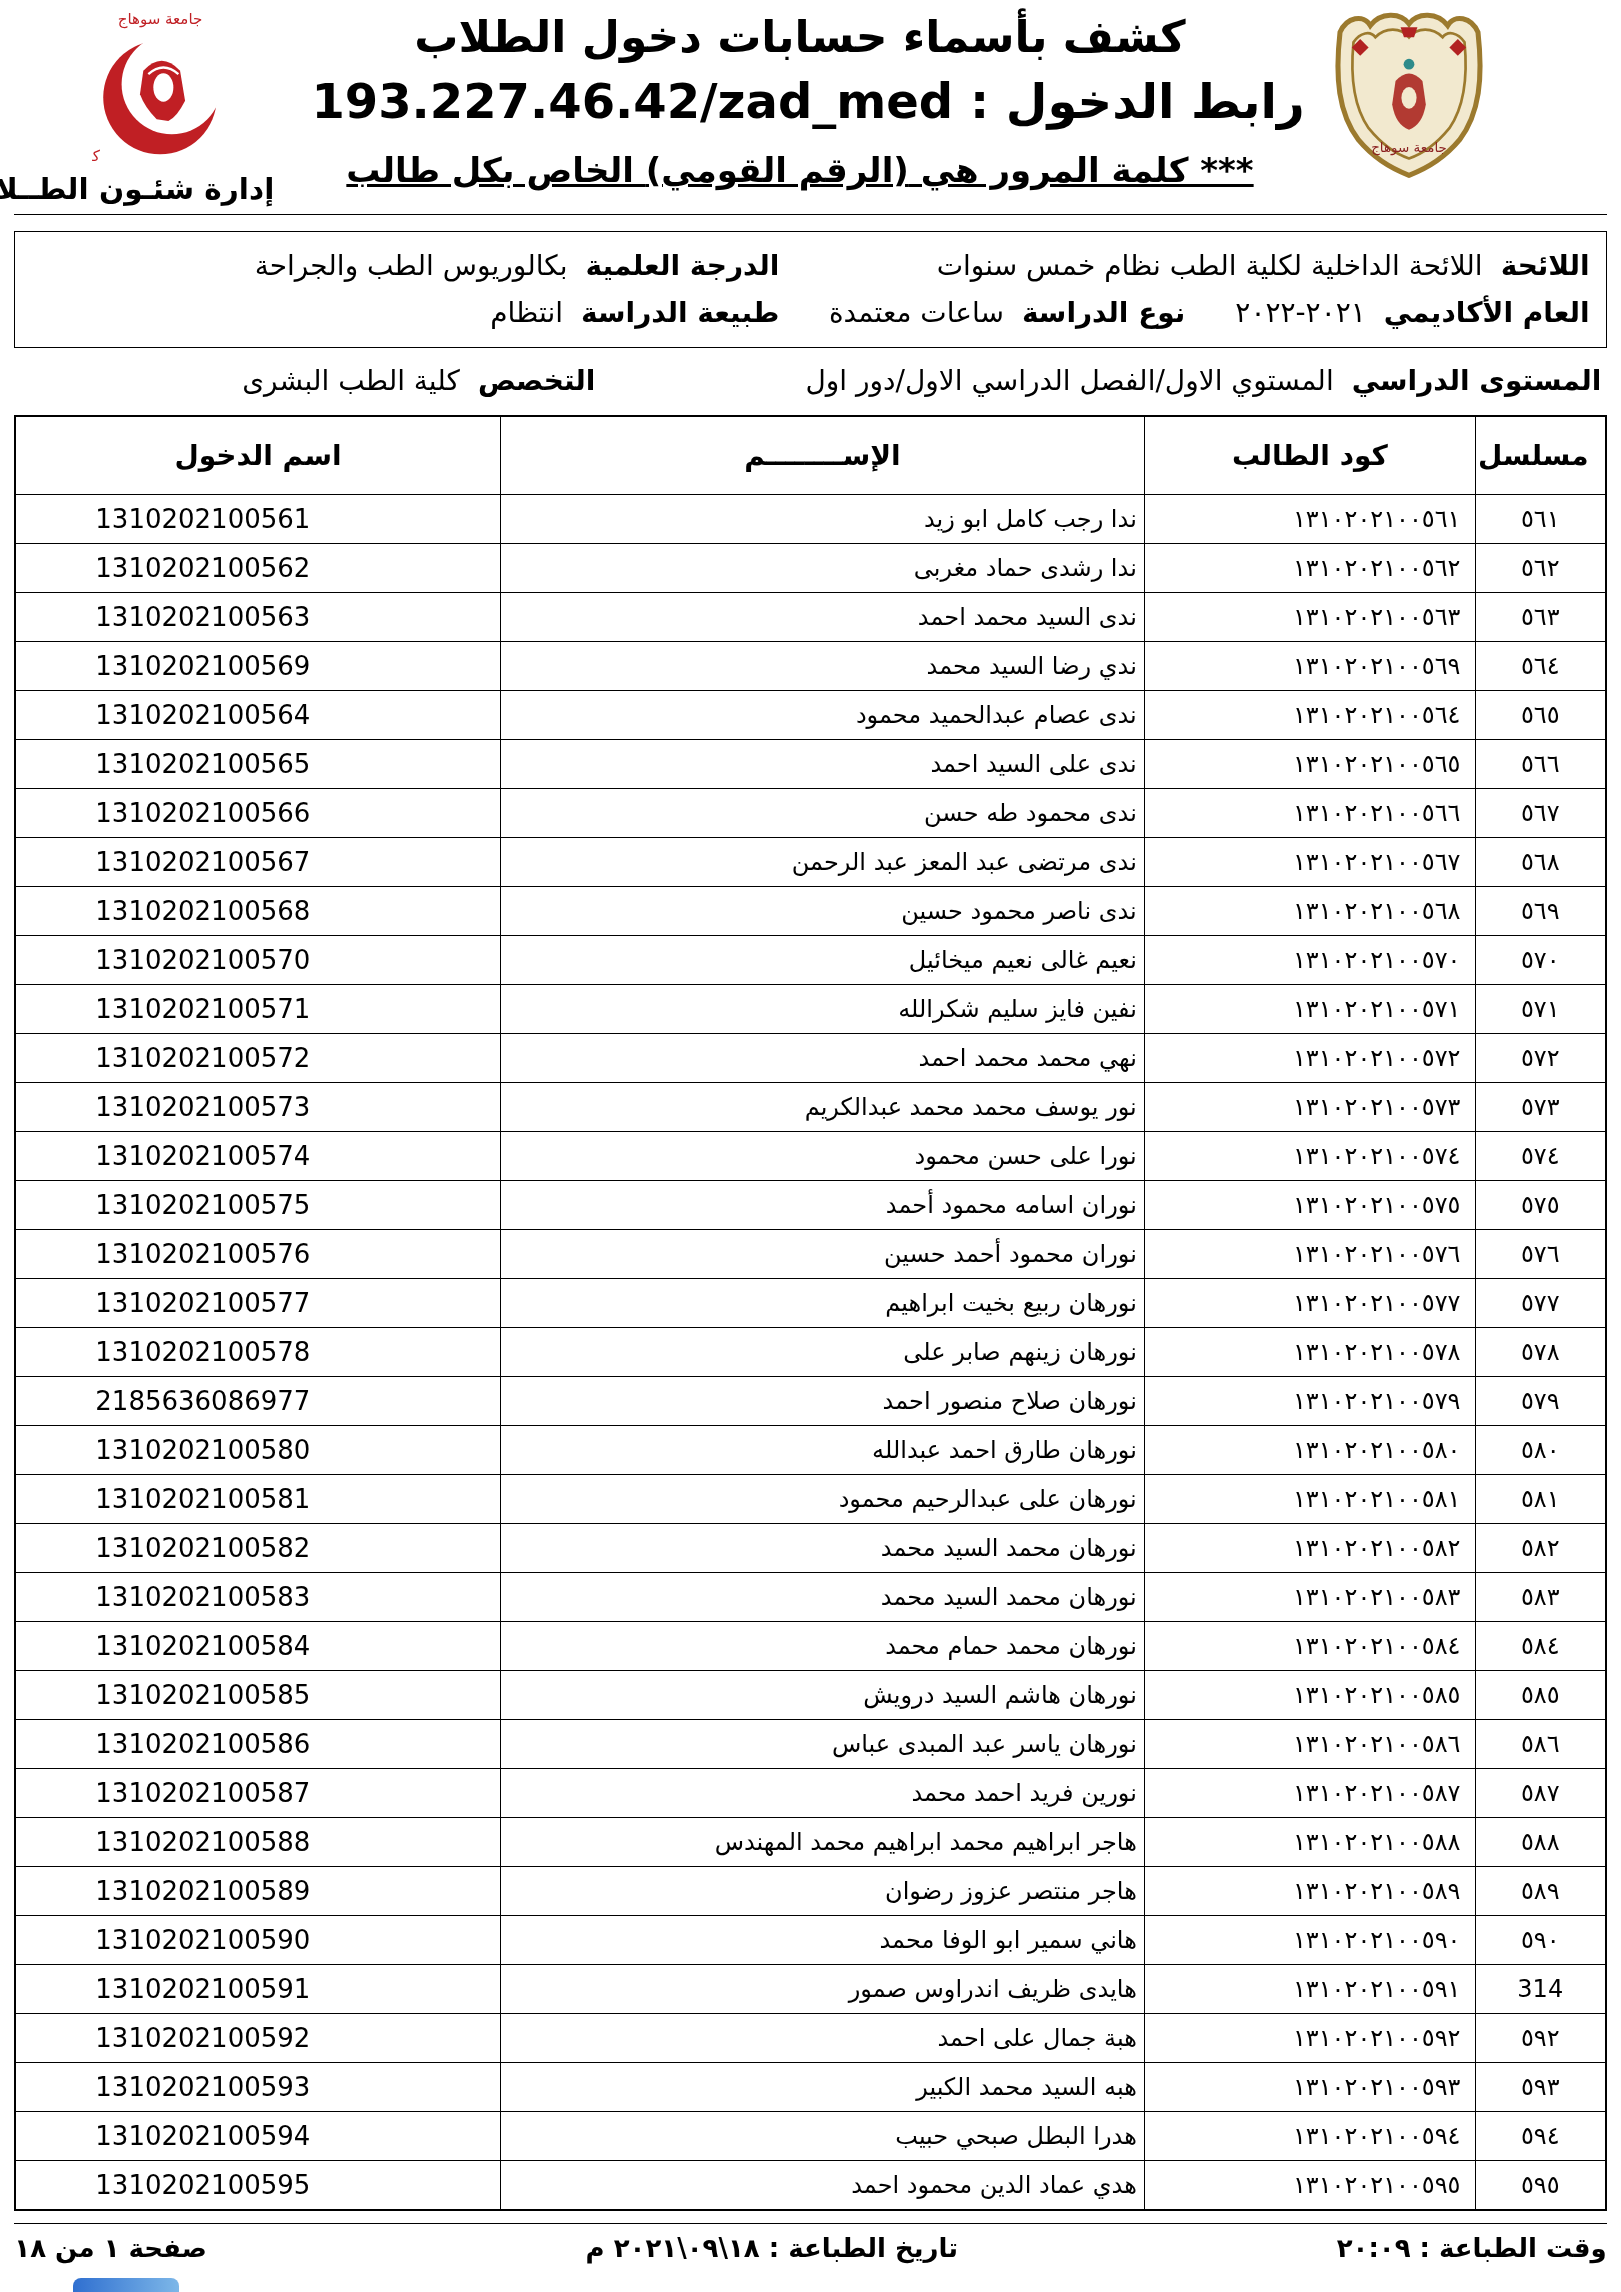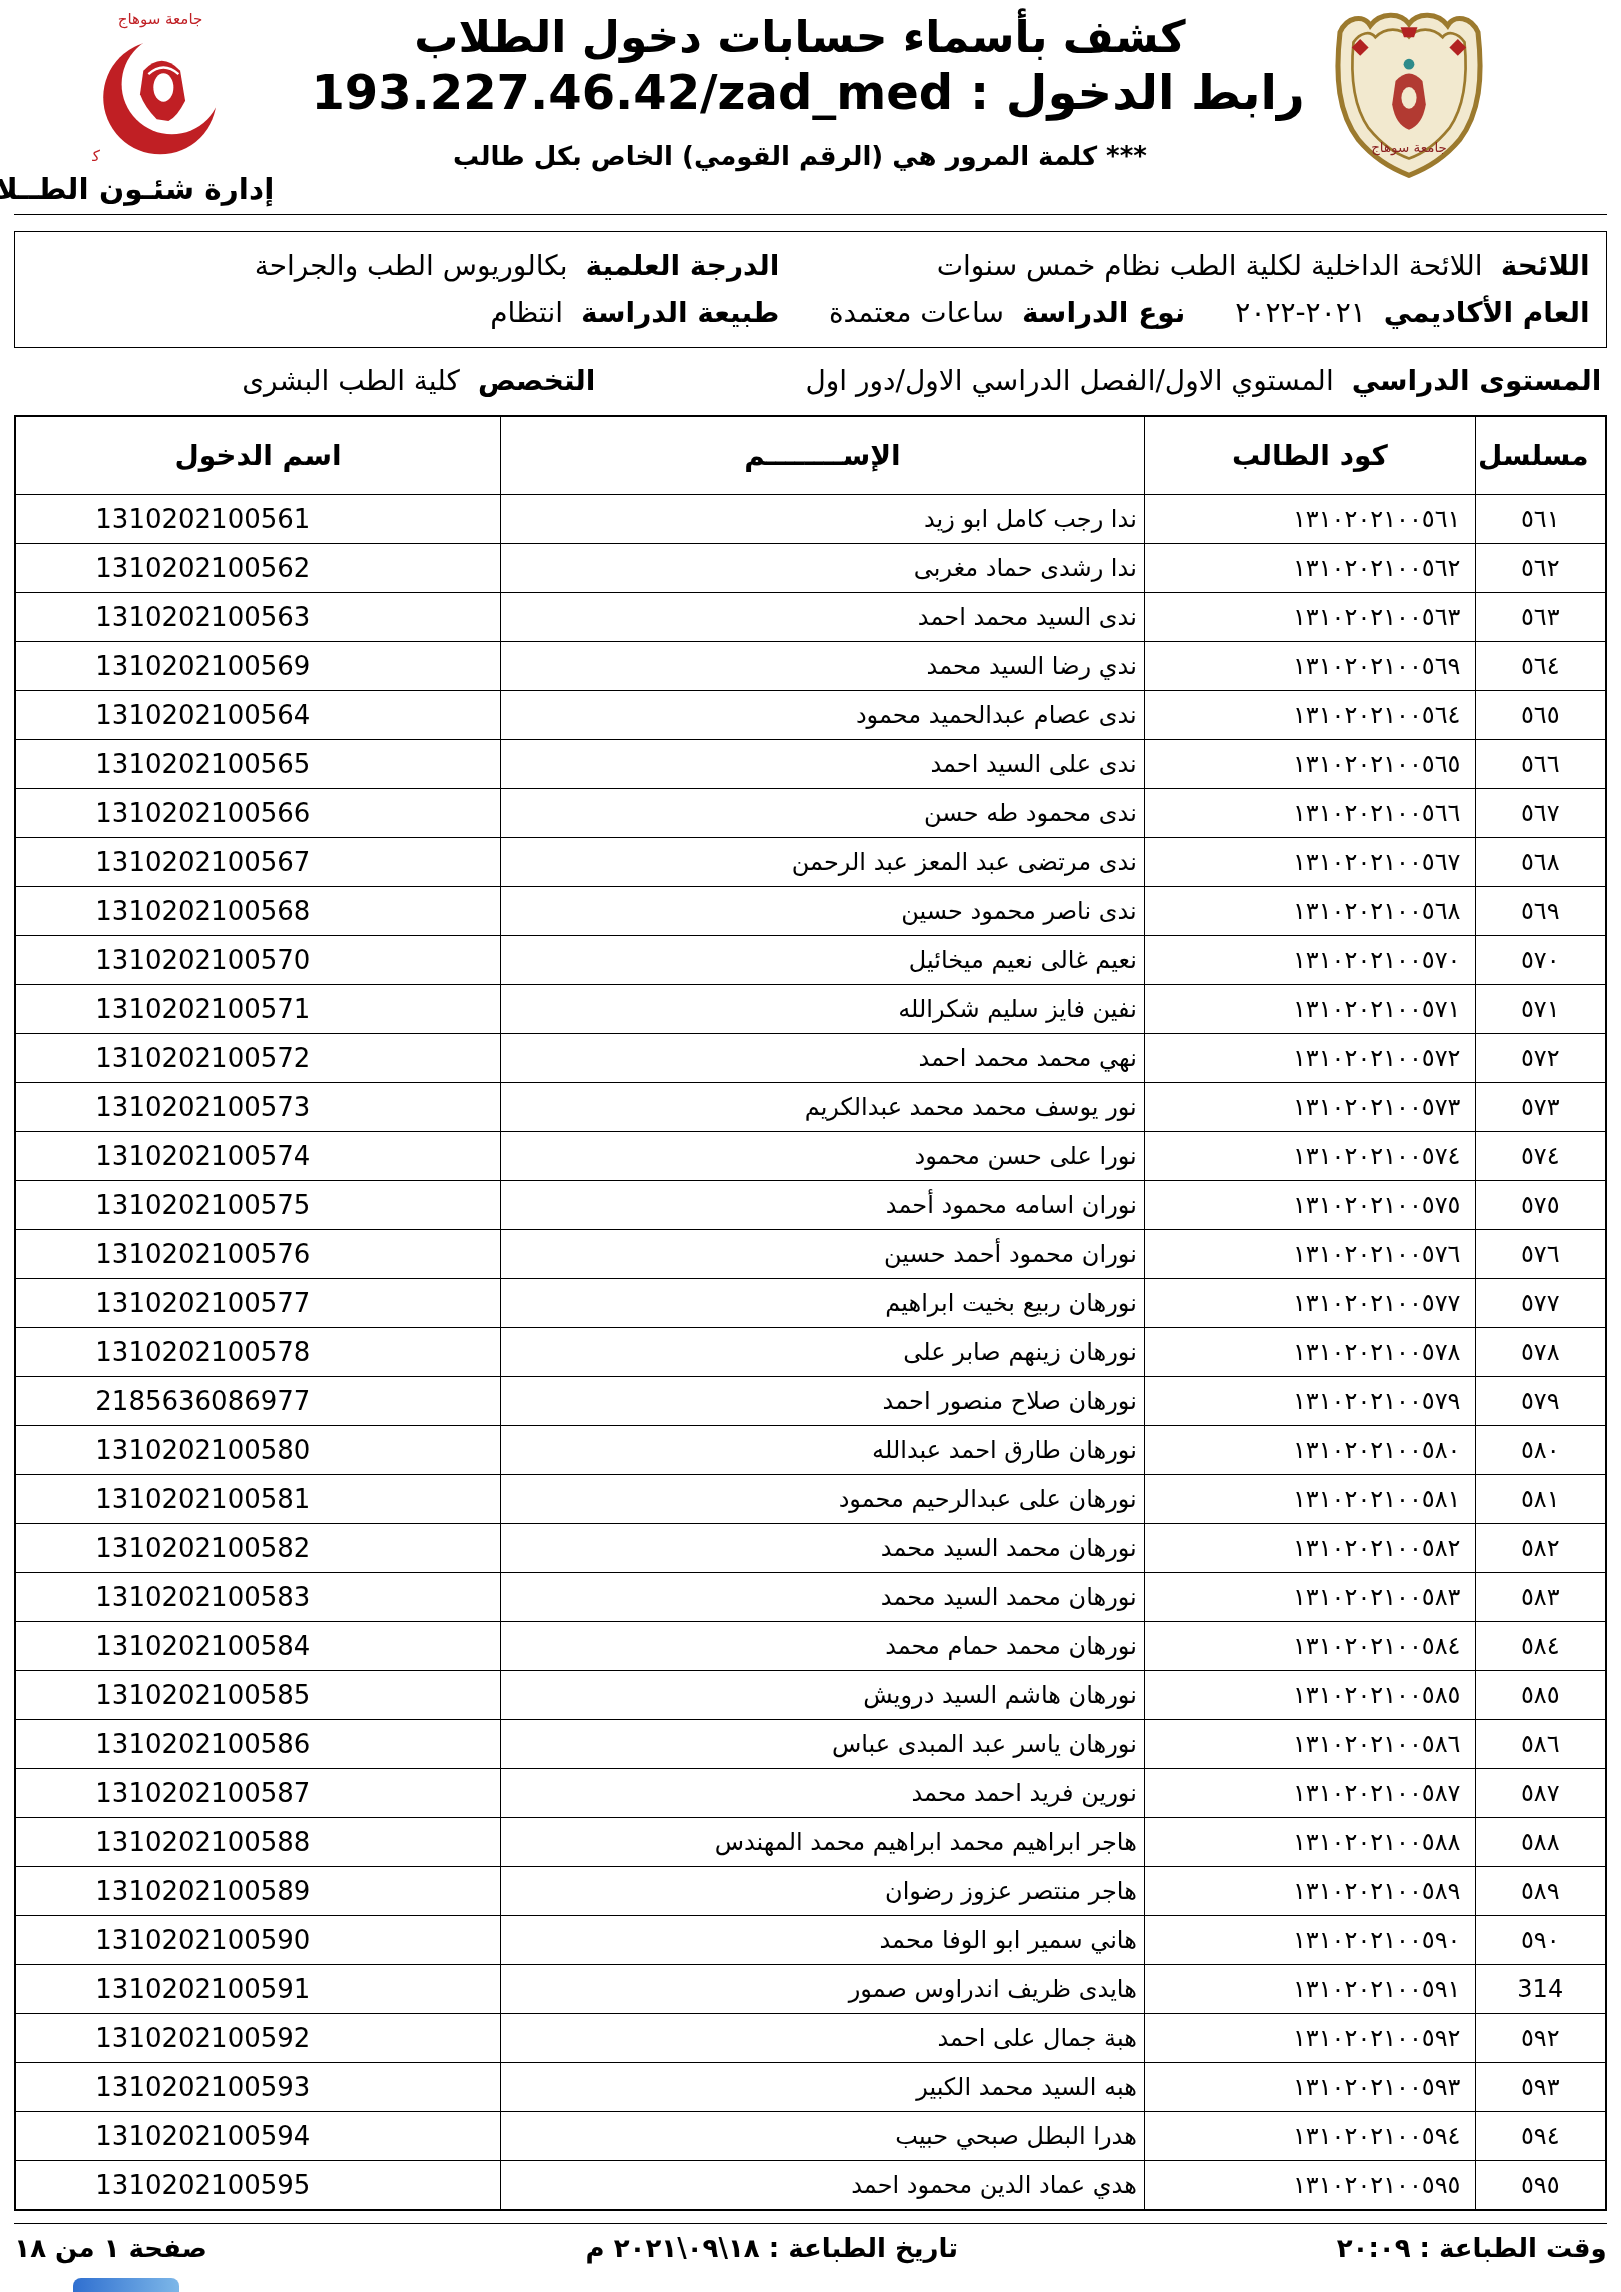--- a/index.html
+++ b/index.html
@@ -7,23 +7,23 @@
     width:1621px;height:2293px;background:#ffffff;color:#000;
     font-family:"DejaVu Sans",sans-serif;direction:rtl;position:relative;overflow:hidden;
   }
   .page{position:absolute;inset:0;padding:0 14.3px;box-sizing:border-box;}
   
   .hdr{display:flex;align-items:flex-start;}
   .uni-logo-wrap{width:166px;height:175px;margin:7.2px 115px 0 0;flex:0 0 auto;}
   .uni-logo-wrap svg{width:100%;height:100%;}
   .center-titles{flex:1;text-align:center;padding-top:10.7px;}
   .doc-title{font-size:44px;font-weight:bold;}
-  .login-line{font-size:48px;font-weight:bold;margin-top:2px;white-space:nowrap;}
+  .login-line{font-size:48px;font-weight:bold;margin-top:11px;white-space:nowrap;}
   .login-line .lnk{margin-inline-start:16px;}
-  .password-line{font-size:26px;font-weight:bold;margin-top:21.5px;}
+  .password-line{font-size:34px;font-weight:bold;margin-top:21.5px;text-decoration:underline;}
   .faculty-block{width:228px;margin-left:32px;flex:0 0 auto;text-align:center;}
   .faculty-logo-wrap{width:136px;height:167px;margin:3.6px auto 0;}
   .faculty-logo-wrap svg{width:100%;height:100%;}
   .admin-label{font-size:29.6px;font-weight:bold;white-space:nowrap;margin-top:1.8px;}
   .header-rule{border:none;border-top:1.8px solid #000;margin:7.2px 0 0;}
   
   .info-box{border:1.8px solid #000;margin-top:16px;padding:10.7px 16px;font-size:28px;}
   .info-row{display:flex;line-height:47px;}
   .cell{display:flex;gap:27px;align-items:baseline;}
   .cell.r1a{flex:0 0 52%;}

